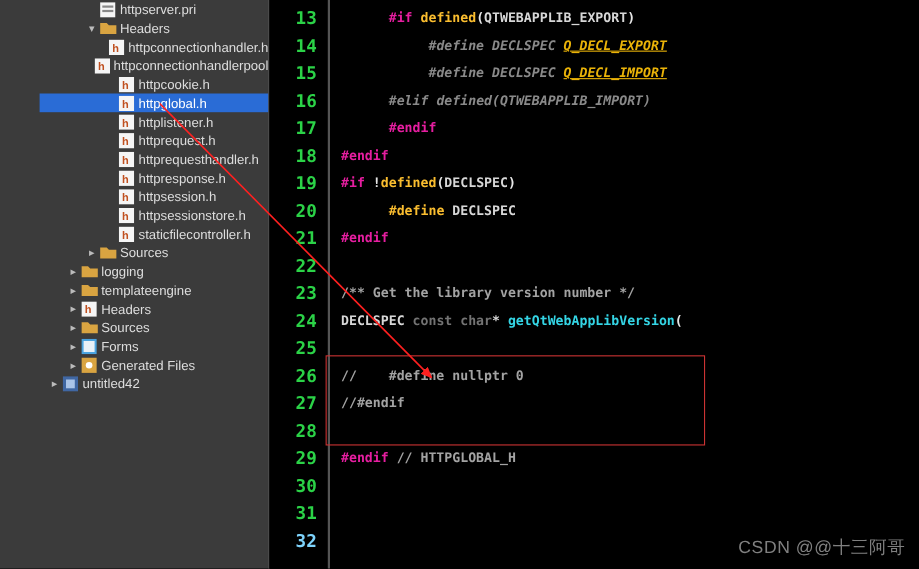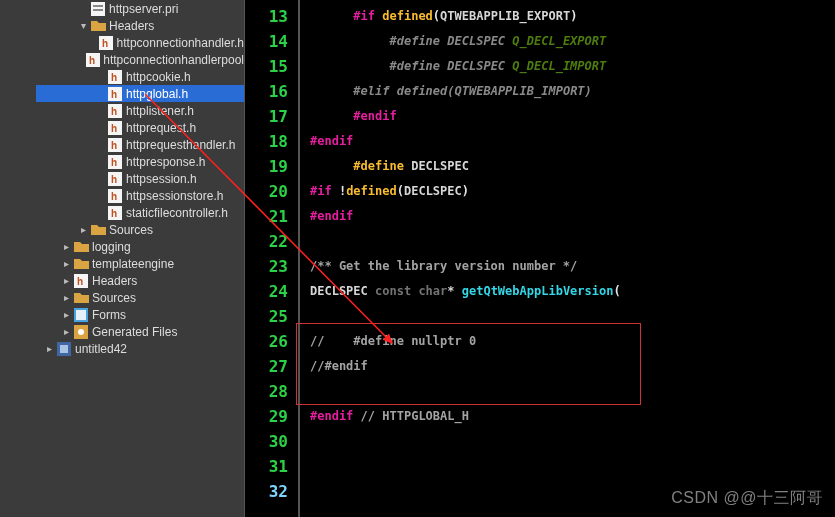--- a/index.html
+++ b/index.html
@@ -18,21 +18,21 @@
   .gutter { width:55px; background:#000; border-right:2px solid #555; text-align:right; color:#2bd247; font-weight:bold; font-size:16px; line-height:25px; padding:4px 10px 0 0; }
   .gutter div.curr { color:#7dd3fc; }
   .code { flex:1; padding:4px 0 0 10px; font-size:12px; line-height:25px; font-weight:bold; position:relative; }
   .code-line { white-space:pre; }
   .k-pre   { color:#e61ea0; }   
   .k-pre2  { color:#fabd2f; }   
   .k-fn    { color:#fabd2f; }
   .k-kw    { color:#737373; }   
   .k-call  { color:#34d5e5; }   
   .k-id    { color:#d7d7d7; }
-  .k-idb   { color:#4d7c0f; font-weight:bold; font-style:italic; }
+  .k-idb   { color:#eab308; font-weight:bold; font-style:italic;text-decoration:underline; }
   .k-cmt   { color:#a3a3a3; }   
   .k-par   { color:#e6e6e6; }
   .k-cmtgrey { color:#8a8a8a; font-style:italic; }
   .highlight-box { position:absolute; border:1px solid #cc3333; pointer-events:none; }
   .arrow-line { position:absolute; pointer-events:none; }
   .watermark { position:absolute; bottom:8px; right:12px; color:#808080; font-family:Arial,sans-serif; font-size:16px; letter-spacing:0.5px; }
 </style>
 </head>
 <body>
 
@@ -291,22 +291,22 @@
         <div>31</div>
         <div class="curr">32</div>
       </div>
     <div class="code" id="code">
       <div class="code-line"><span class="k-id">      </span><span class="k-pre">#if </span><span class="k-fn">defined</span><span class="k-par">(</span><span class="k-id">QTWEBAPPLIB_EXPORT</span><span class="k-par">)</span></div>
       <div class="code-line"><span>           </span><span class="k-cmtgrey">#define </span><span class="k-cmtgrey">DECLSPEC </span><span class="k-idb">Q_DECL_EXPORT</span></div>
       <div class="code-line"><span>           </span><span class="k-cmtgrey">#define </span><span class="k-cmtgrey">DECLSPEC </span><span class="k-idb">Q_DECL_IMPORT</span></div>
       <div class="code-line"><span>      </span><span class="k-cmtgrey">#elif </span><span class="k-cmtgrey">defined</span><span class="k-cmtgrey">(</span><span class="k-cmtgrey">QTWEBAPPLIB_IMPORT</span><span class="k-cmtgrey">)</span></div>
       <div class="code-line"><span>      </span><span class="k-pre">#endif</span></div>
       <div class="code-line"><span class="k-pre">#endif</span></div>
+      <div class="code-line"><span class="k-pre">#if </span><span class="k-par">!</span><span class="k-fn">defined</span><span class="k-par">(</span><span class="k-id">DECLSPEC</span><span class="k-par">)</span></div>
       <div class="code-line"><span>      </span><span class="k-pre2">#define </span><span class="k-id">DECLSPEC</span></div>
-      <div class="code-line"><span class="k-pre">#if </span><span class="k-par">!</span><span class="k-fn">defined</span><span class="k-par">(</span><span class="k-id">DECLSPEC</span><span class="k-par">)</span></div>
       <div class="code-line"><span class="k-pre">#endif</span></div>
       <div class="code-line">&nbsp;</div>
       <div class="code-line"><span class="k-cmt">/** Get the library version number */</span></div>
       <div class="code-line"><span class="k-id">DECLSPEC </span><span class="k-kw">const </span><span class="k-kw">char</span><span class="k-id">* </span><span class="k-call">getQtWebAppLibVersion</span><span class="k-par">(</span></div>
       <div class="code-line">&nbsp;</div>
       <div class="code-line"><span class="k-cmt">//    #define nullptr 0</span></div>
       <div class="code-line"><span class="k-cmt">//#endif</span></div>
       <div class="code-line">&nbsp;</div>
       <div class="code-line"><span class="k-pre">#endif </span><span class="k-cmt">// HTTPGLOBAL_H</span></div>
       <div class="code-line">&nbsp;</div>

